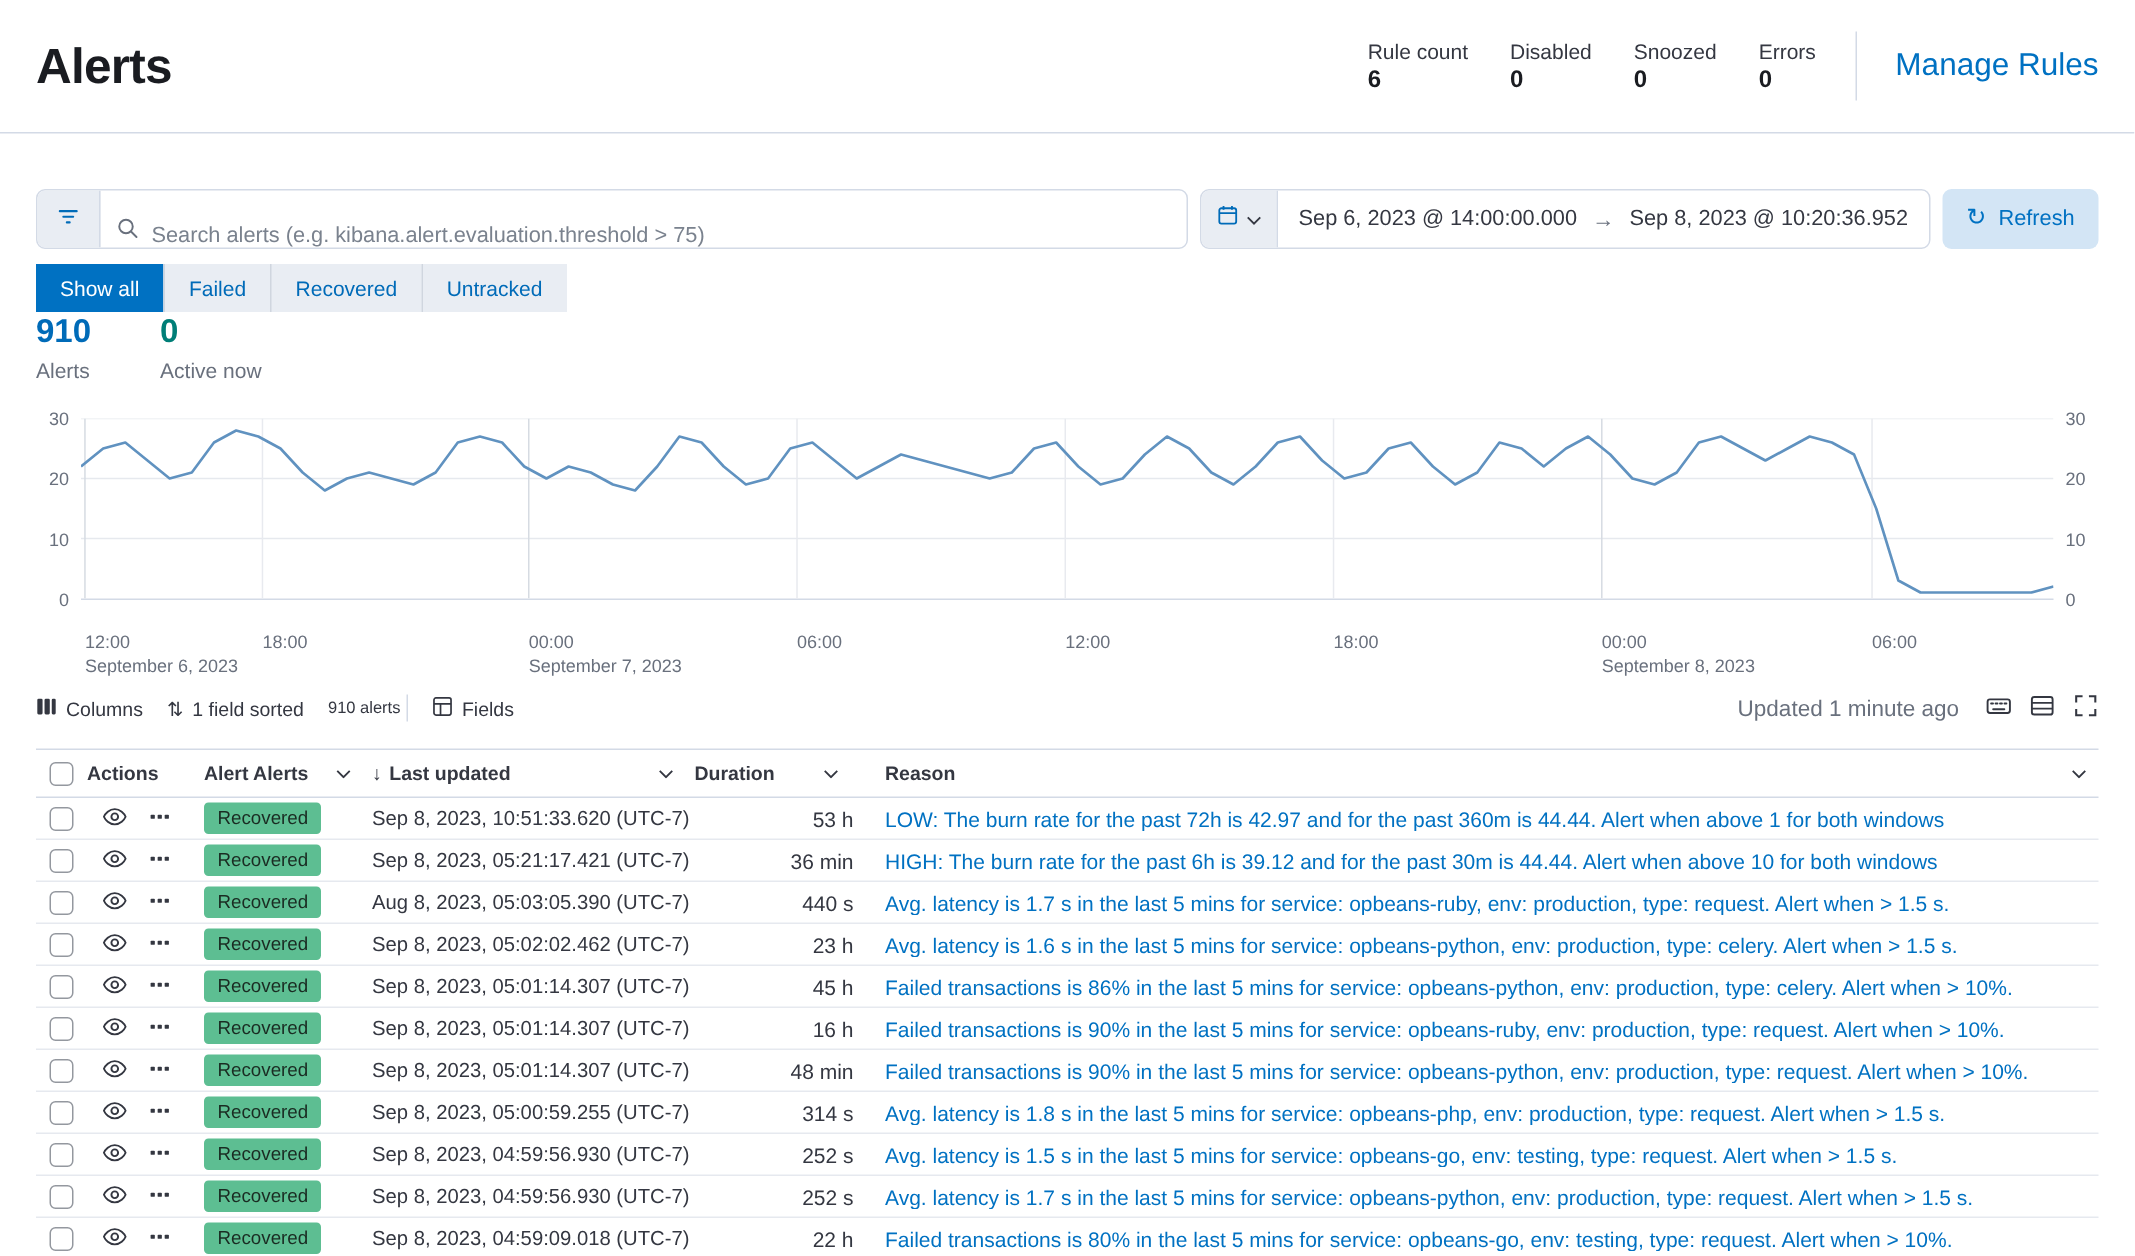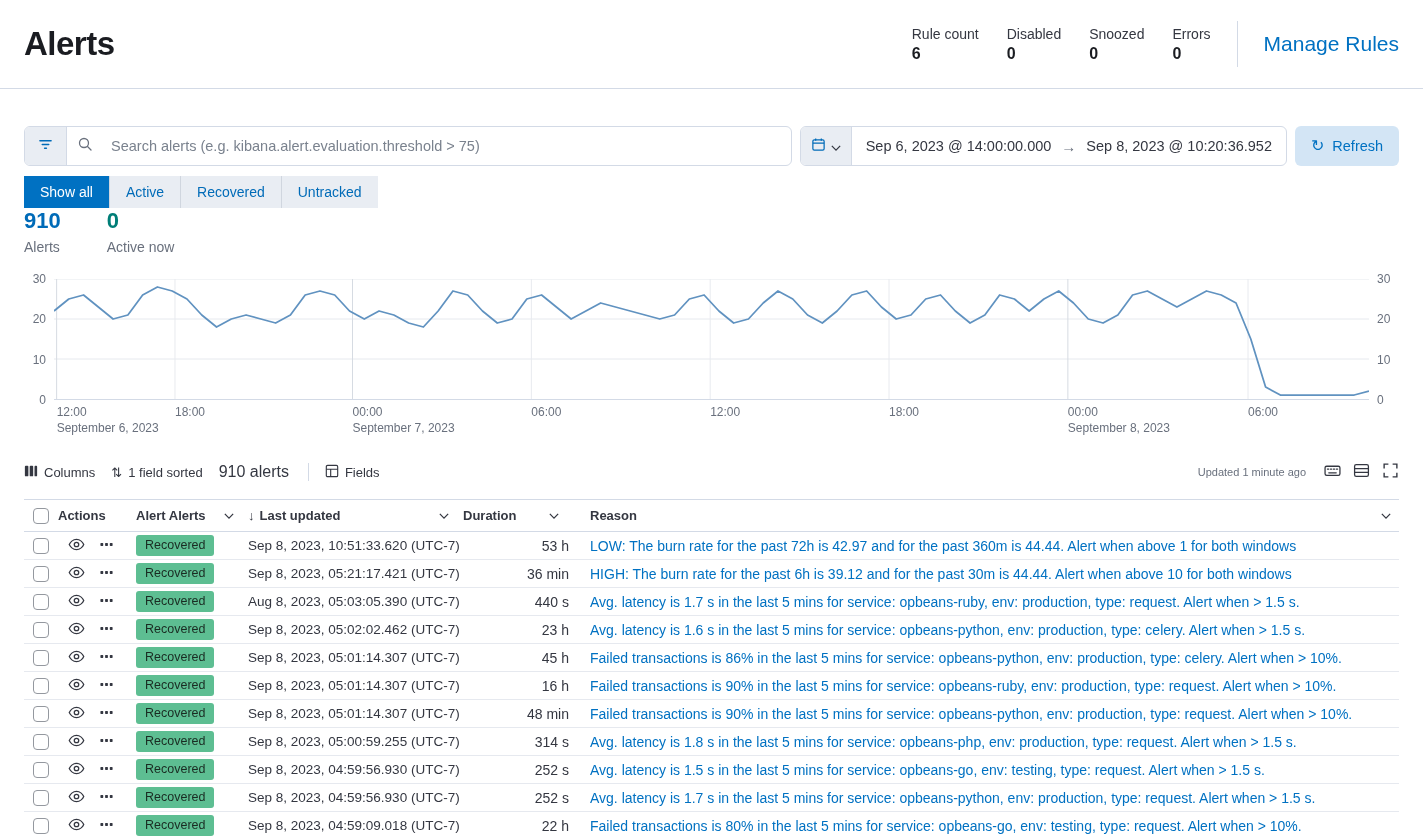--- a/index.html
+++ b/index.html
@@ -17,21 +17,21 @@
   .stat-label{font-size:14px;color:#343741;margin-bottom:3px}
   .stat-value{font-size:16px;font-weight:700;color:#1a1c21}
   .header-sep{width:1px;height:46px;background:#d3dae6}
   .manage-rules{color:var(--primary);font-size:21px;text-decoration:none;white-space:nowrap}
   .header-divider{height:1px;background:#d3dae6}
   
   .content{padding:0 24px}
   .search-row{display:flex;align-items:center;margin-top:37px}
   .search-group{flex:1;display:flex;height:40px;border:1px solid #d3dae6;border-radius:6px;background:#fff;overflow:hidden}
   .filter-btn{width:42px;background:#e9edf3;border:none;border-right:1px solid #d3dae6;display:flex;align-items:center;justify-content:center;cursor:pointer}
-  .search-box{flex:1;display:flex;align-items:center;padding:0 10px;gap:18px}
+  .search-box{flex:1;display:flex;align-items:flex-end;padding:0 10px;gap:8px}
   .search-box input{border:none;outline:none;flex:1;font:14.5px "Liberation Sans",sans-serif;color:#343741;background:transparent}
   .search-box input::placeholder{color:#7a828e}
   .date-group{display:flex;align-items:center;height:40px;border:1px solid #d3dae6;border-radius:6px;margin-left:8px;flex-shrink:0;background:#fff}
   .date-cal{display:flex;align-items:center;gap:5px;height:100%;padding:0 10px;background:#e9edf3;border-right:1px solid #d3dae6;border-radius:5px 0 0 5px;cursor:pointer}
   .date-vals{display:flex;align-items:center;gap:10px;padding:0 14px;font-size:14.5px;white-space:nowrap}
   .date-arrow{color:#69707d;font-size:15px}
   .refresh-btn{margin-left:8px;height:40px;min-width:104px;padding:0 14px;border:none;border-radius:6px;
     background:#d3e5f5;color:var(--primary);font:14.5px "Liberation Sans",sans-serif;font-weight:500;
     display:flex;align-items:center;justify-content:center;gap:8px;cursor:pointer;flex-shrink:0}
   .refresh-icon{font-size:16px;line-height:1}
@@ -50,30 +50,30 @@
   
   .chart{margin-top:24px}
   .chart-row{display:flex;align-items:stretch}
   .y-axis{width:30px;position:relative;font-size:12px;color:#69707d}
   .y-axis span{position:absolute;transform:translateY(-50%)}
   .y-axis.left span{right:8px}
   .y-axis.right span{left:8px}
   .plot{flex:1;position:relative;border-bottom:1px solid #d3dae6}
   .plot svg{display:block;width:100%;height:120px}
   .x-axis{position:relative;height:36px;margin:5px 30px 0;font-size:12px;color:#69707d}
-  .x-axis .tick{position:absolute;top:0;white-space:nowrap;line-height:15px}
+  .x-axis .tick{position:absolute;top:16px;white-space:nowrap;line-height:15px}
   .x-axis .sub{margin-top:1px}
   
   .table-toolbar{display:flex;align-items:center;margin-top:18px;height:26px}
   .tb-btn{display:inline-flex;align-items:center;gap:6px;background:none;border:none;cursor:pointer;
     font:13px "Liberation Sans",sans-serif;color:#343741;margin-right:16px;padding:0}
-  .tb-text{font-size:16px;margin-right:19px}
+  .tb-text{font-size:11px;margin-right:4px}
   .tb-sep{width:1px;height:18px;background:#d3dae6;margin-right:16px}
   .tb-right{margin-left:auto;display:flex;align-items:center;gap:12px}
-  .updated{font-size:11px;color:#69707d;margin-right:6px}
+  .updated{font-size:15px;color:#69707d;margin-right:6px}
   .icon-btn{background:none;border:none;padding:0;cursor:pointer;display:inline-flex;align-items:center;color:#343741}
   .sort-glyph{font-size:13px;line-height:1}
   
   .grid{margin-top:14px}
   .thead,.row{display:grid;grid-template-columns:34px 78px 112px 215px 110px minmax(0,1fr) 26px;align-items:center}
   .thead{height:33px;border-top:1px solid #d3dae6;border-bottom:1px solid #d3dae6;font-size:13px;font-weight:700}
   .row{height:28px;border-bottom:1px solid #e6e9ef;font-size:14px}
   .c-check{display:flex;justify-content:center}
   input[type=checkbox]{appearance:none;-webkit-appearance:none;width:16px;height:16px;border:1px solid #94989f;border-radius:4px;background:#fff;cursor:pointer}
   .th-flex{display:flex;align-items:center;min-width:0}
@@ -163,21 +163,21 @@
     </div>
     <button class="refresh-btn">
       <span class="refresh-icon">↻</span>
       <span>Refresh</span>
     </button>
   </div>
 
   
   <div class="tabs">
     <button class="tab active">Show all</button>
-    <button class="tab">Active</button>
+    <button class="tab">Failed</button>
     <button class="tab">Recovered</button>
     <button class="tab">Untracked</button>
   </div>
 
   
   <div class="counts">
     <div class="count">
       <div class="count-value blue">910</div>
       <div class="count-label">Alerts</div>
     </div>

